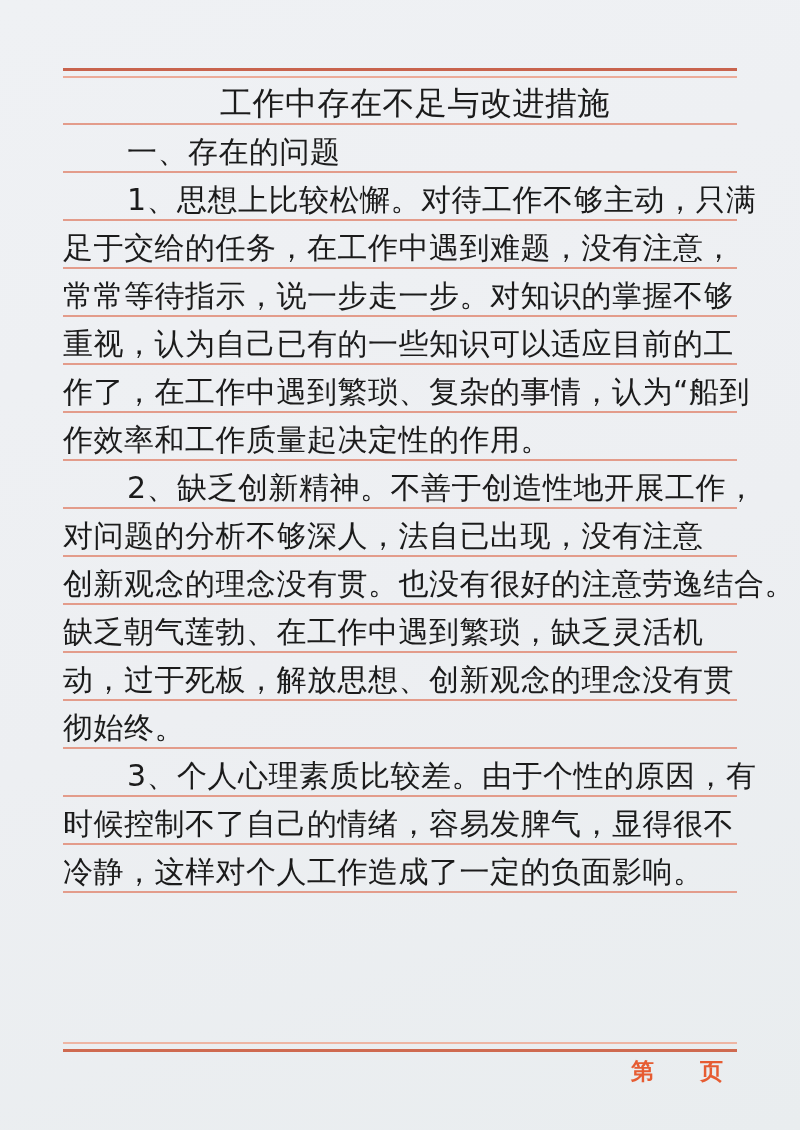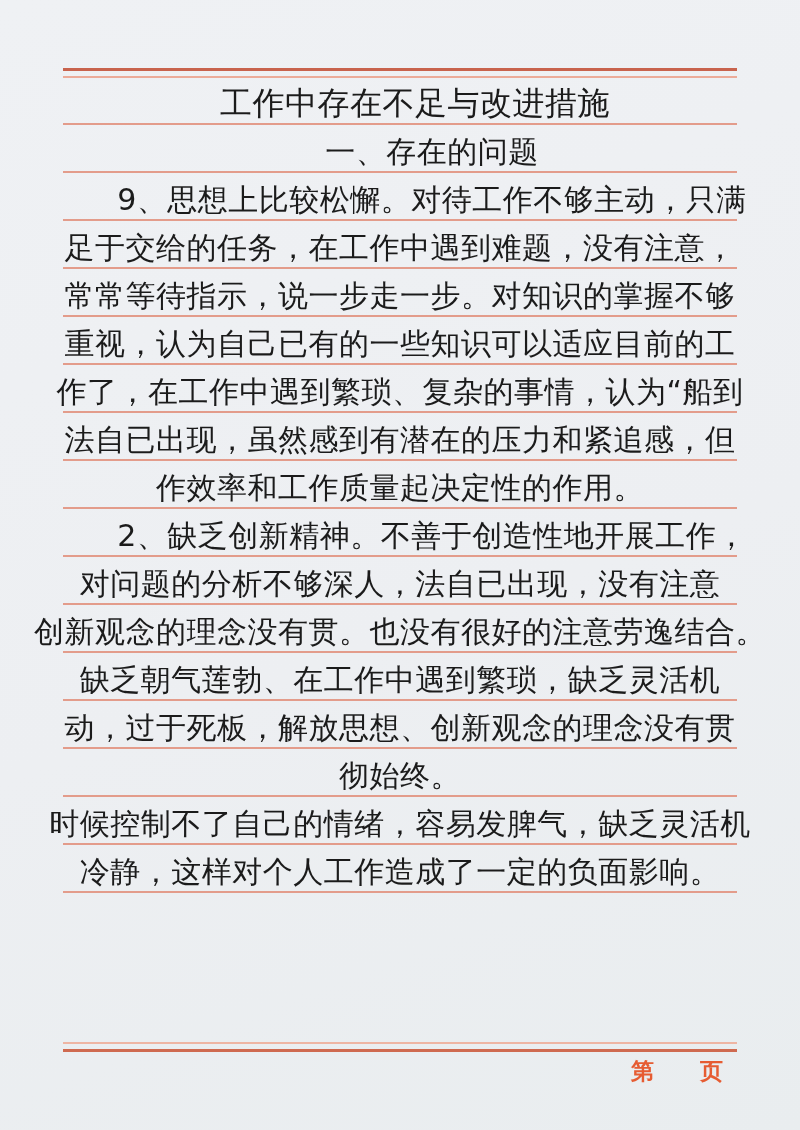--- a/index.html
+++ b/index.html
@@ -38,21 +38,20 @@
     top: 77px;
     width: 674px;
   }
   .row {
     height: 48px;
     box-sizing: border-box;
     border-bottom: 2px solid #e39c8b;
     display: flex;
     align-items: flex-end;
     overflow: visible;
-    justify-content: center;
   }
   .line-text {
     display: inline-block;
     white-space: nowrap;
     font-size: 30px;
     letter-spacing: 0.5px;
     line-height: 1;
     color: #1b1b1b;
     padding-bottom: 4px;
   }
@@ -106,36 +105,33 @@
   </div>
 
   <div class="rows">
     <div class="row center">
       <span class="line-text">工作中存在不足与改进措施</span>
     </div>
     <div class="row indent">
       <span class="line-text">一、存在的问题</span>
     </div>
     <div class="row indent">
-      <span class="line-text">9、思想上比较松懈。对待工作不够主动，只满</span>
+      <span class="line-text">1、思想上比较松懈。对待工作不够主动，只满</span>
     </div>
     <div class="row">
       <span class="line-text">足于交给的任务，在工作中遇到难题，没有注意，</span>
     </div>
     <div class="row">
       <span class="line-text">常常等待指示，说一步走一步。对知识的掌握不够</span>
     </div>
     <div class="row">
       <span class="line-text">重视，认为自己已有的一些知识可以适应目前的工</span>
     </div>
     <div class="row">
       <span class="line-text">作了，在工作中遇到繁琐、复杂的事情，认为“船到</span>
-    </div>
-    <div class="row">
-      <span class="line-text">法自已出现，虽然感到有潜在的压力和紧追感，但</span>
     </div>
     <div class="row">
       <span class="line-text">作效率和工作质量起决定性的作用。</span>
     </div>
     <div class="row indent">
       <span class="line-text">2、缺乏创新精神。不善于创造性地开展工作，</span>
     </div>
     <div class="row">
       <span class="line-text">对问题的分析不够深人，法自已出现，没有注意</span>
     </div>
@@ -144,22 +140,25 @@
     </div>
     <div class="row">
       <span class="line-text">缺乏朝气莲勃、在工作中遇到繁琐，缺乏灵活机</span>
     </div>
     <div class="row">
       <span class="line-text">动，过于死板，解放思想、创新观念的理念没有贯</span>
     </div>
     <div class="row">
       <span class="line-text">彻始终。</span>
     </div>
+    <div class="row indent">
+      <span class="line-text">3、个人心理素质比较差。由于个性的原因，有</span>
+    </div>
     <div class="row">
-      <span class="line-text">时候控制不了自己的情绪，容易发脾气，缺乏灵活机</span>
+      <span class="line-text">时候控制不了自己的情绪，容易发脾气，显得很不</span>
     </div>
     <div class="row">
       <span class="line-text">冷静，这样对个人工作造成了一定的负面影响。</span>
     </div>
   </div>
 
   <div class="double-line-bottom">
     <div class="light"></div>
     <div class="heavy"></div>
   </div>

